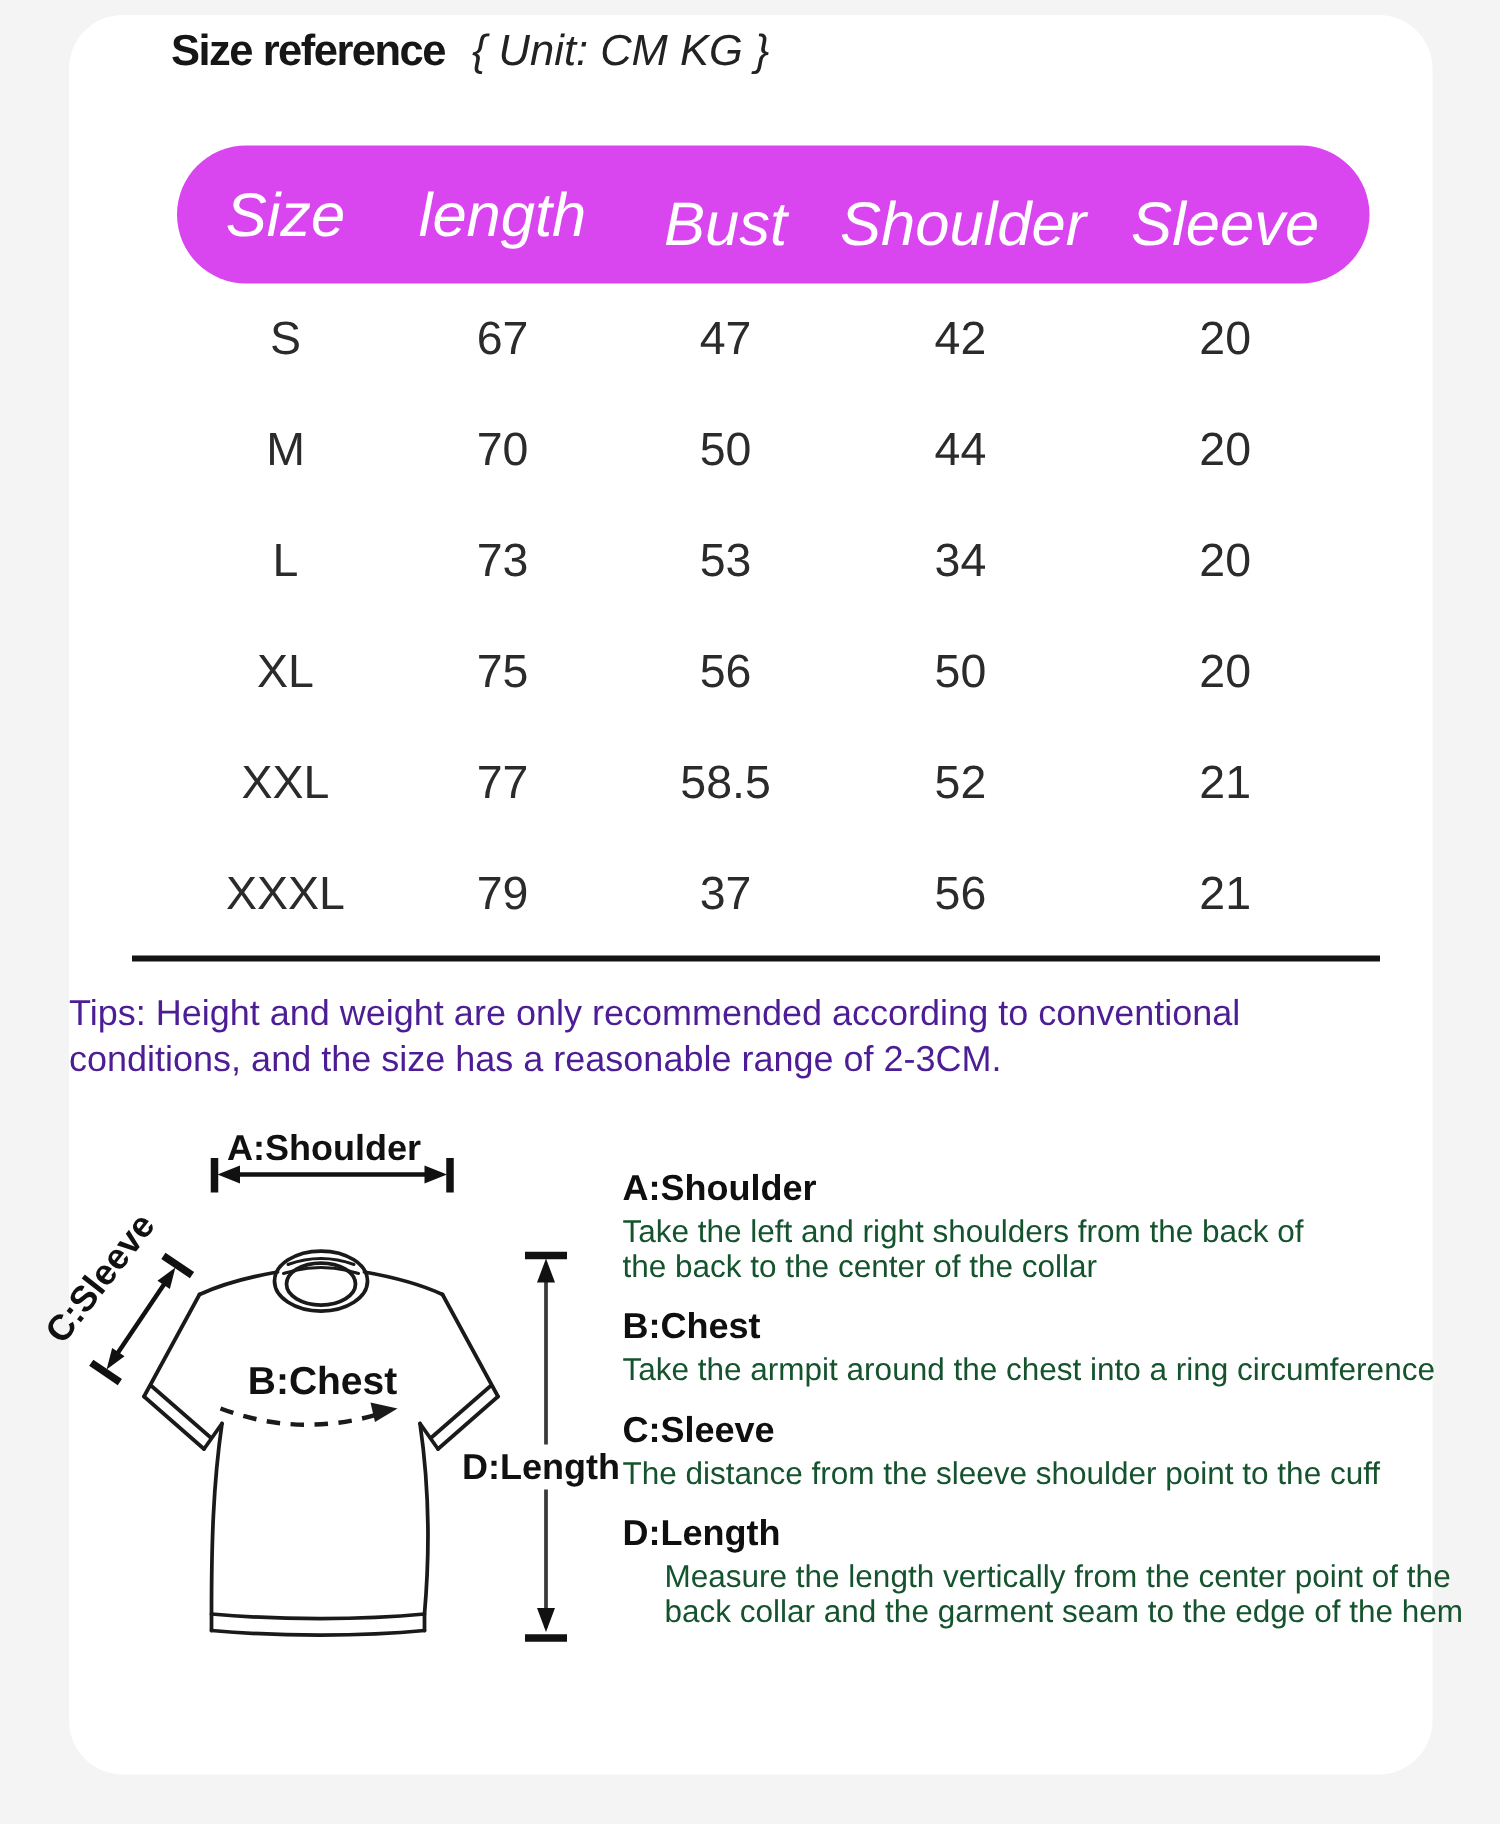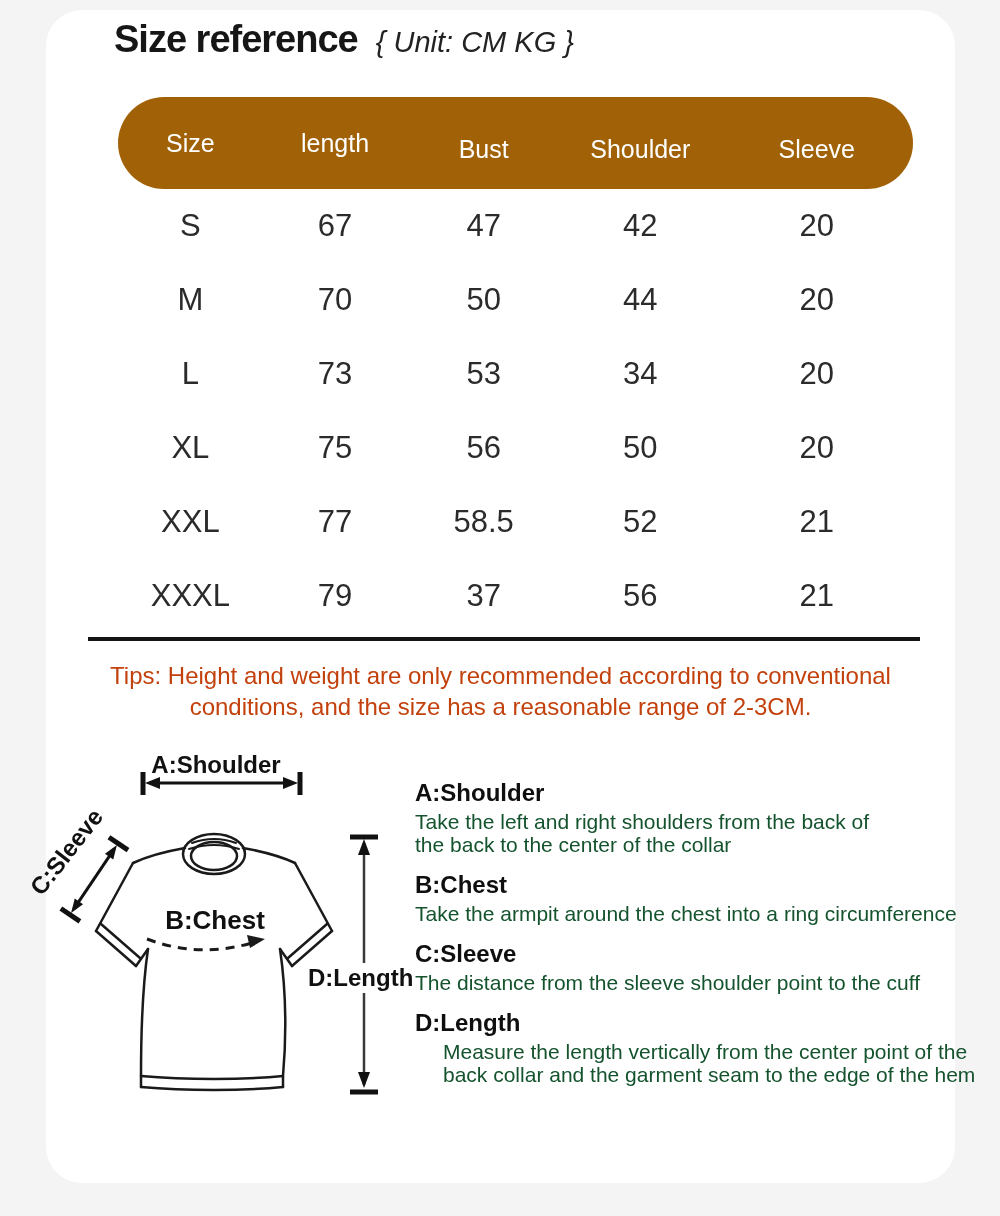--- a/index.html
+++ b/index.html
@@ -17,43 +17,43 @@
     background:#ffffff;
     border-radius:36px;
   }
   
   .title-row{
     position:absolute;left:68px;top:8px;
     display:flex;align-items:baseline;gap:18px;
     white-space:nowrap;
   }
   .title-row h1{
-    margin:0;font-size:38px;font-weight:bold;letter-spacing:-1px;color:#161616;
+    margin:0;font-size:29px;font-weight:bold;letter-spacing:-1px;color:#161616;
   }
   .unit-note{font-size:29px;font-weight:400;color:#222222;font-style:italic;}
   
   .pill{
     position:absolute;left:72px;top:87px;
     width:795px;height:92px;
-    background:#a16207;border-radius:46px;
+    background:#d946ef;border-radius:46px;
     display:flex;align-items:center;
-    color:#ffffff;font-size:25px;
+    color:#ffffff;font-size:41px;font-style:italic;
   }
   .rows{position:absolute;left:72px;top:179px;width:795px;}
   .data-row{display:flex;align-items:center;height:74px;font-size:31px;color:#2b2b2b;}
   .c{text-align:center;}
   .c1{width:18.2%;} .c2{width:18.2%;} .c3{width:19.2%;} .c4{width:20.2%;} .c5{width:24.2%;}
   .pill .c3,.pill .c4,.pill .c5{transform:translateY(6px);}
   .divider{
     position:absolute;left:42px;top:627px;width:832px;height:4px;background:#141414;
   }
   
   .tips{
     position:absolute;left:0;top:650px;width:100%;
-    text-align:center;font-size:24px;line-height:31px;color:#c2410c;
+    font-size:24px;line-height:31px;color:#4c1d95;
   }
   
   .diagram-svg{position:absolute;left:0;top:725px;overflow:visible;}
   
   .guide{position:absolute;left:369px;top:770px;width:552px;}
   .guide-item{margin:0 0 16px 0;}
   .guide-heading{font-size:24px;font-weight:bold;line-height:26px;margin:0 0 4px 0;color:#0f0f0f;}
   .guide-line{font-size:21px;line-height:23px;color:#14532d;white-space:nowrap;}
   .guide-item.indent .guide-line{padding-left:6px;margin-left:22px;}
   svg text{font-family:"Liberation Sans","DejaVu Sans",sans-serif;}

